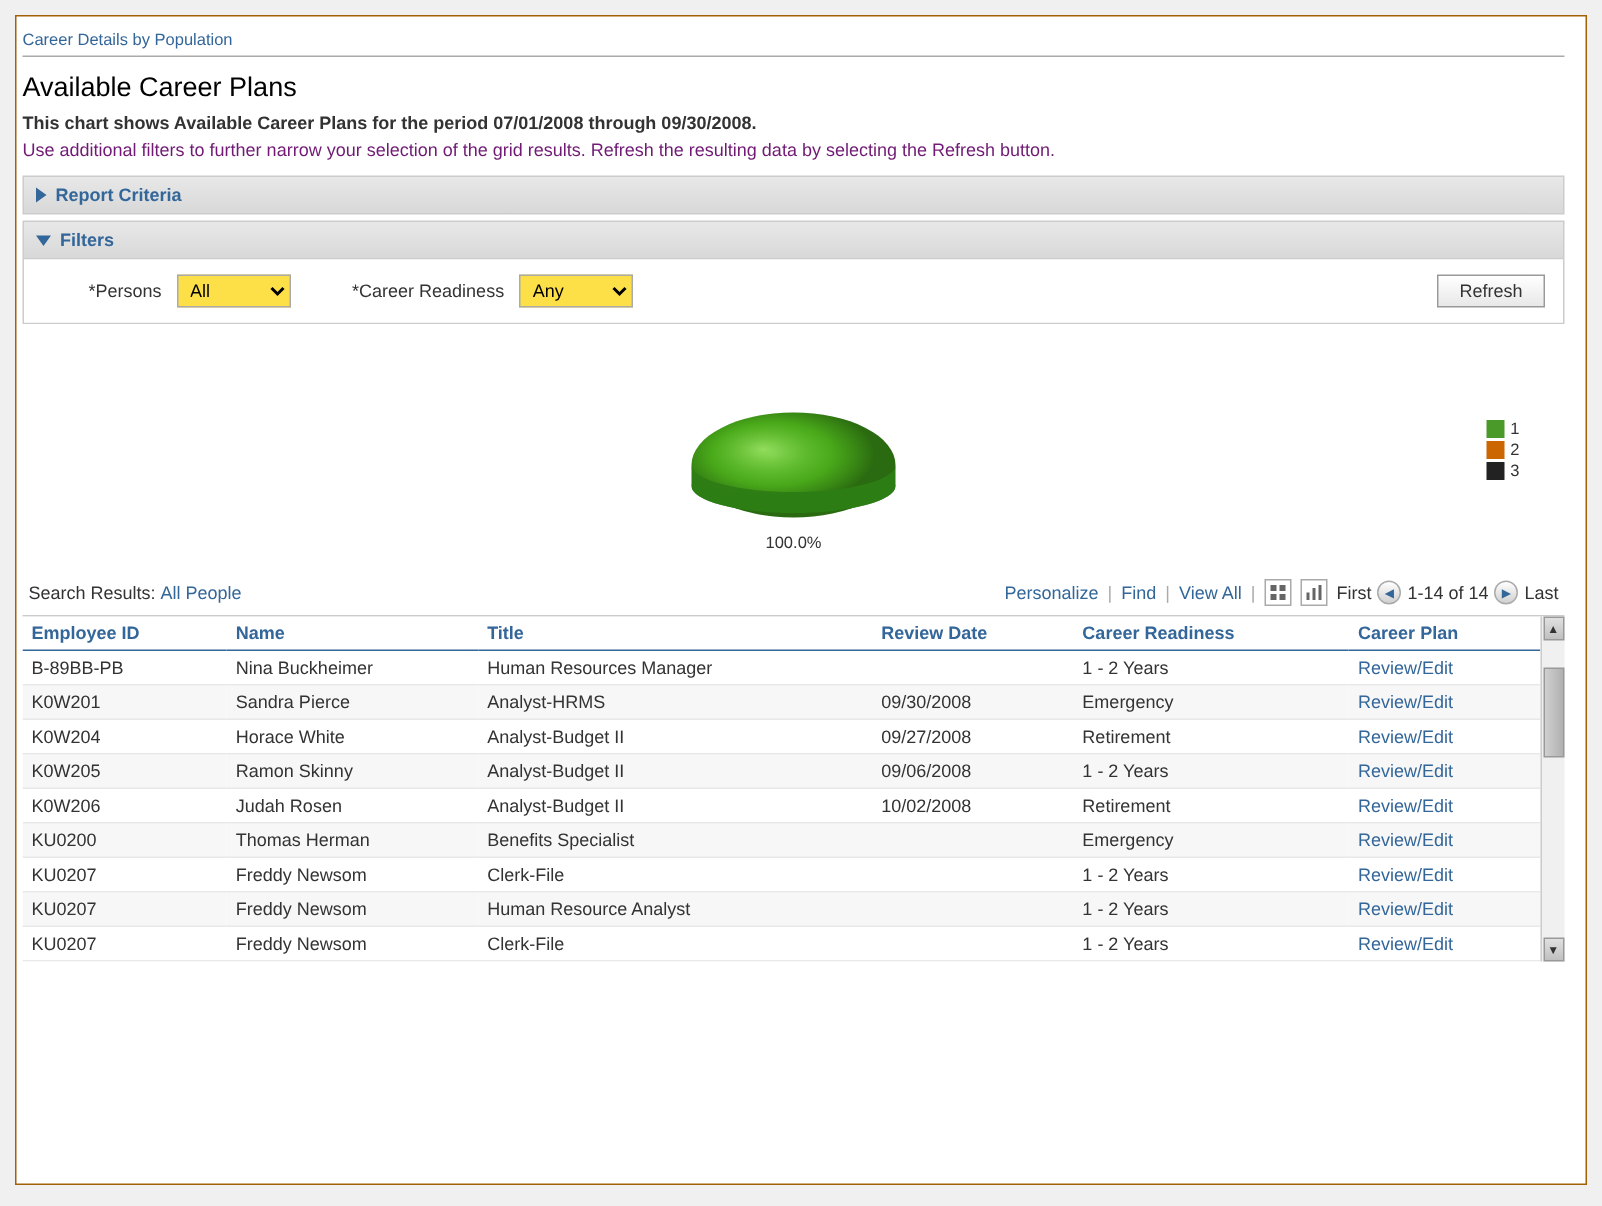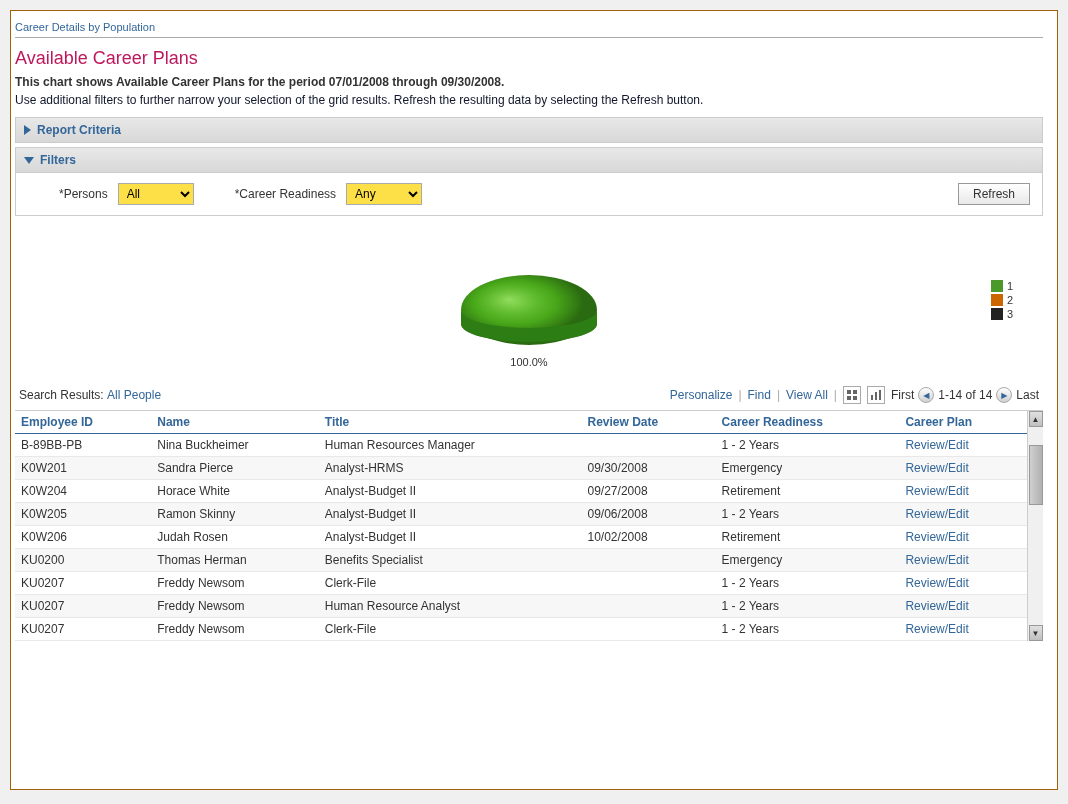--- a/index.html
+++ b/index.html
@@ -18,32 +18,32 @@
     }
     .page-title {
       font-size: 11px;
       color: #336699;
       border-bottom: 1px solid #aaa;
       padding-bottom: 4px;
       margin-bottom: 10px;
     }
     .section-title {
       font-size: 18px;
-      color: #be185d;
+      color: #000000;
       font-weight: normal;
       margin-bottom: 6px;
     }
     .chart-description-bold {
       font-weight: bold;
       font-size: 12px;
       margin-bottom: 4px;
     }
     .chart-description {
       font-size: 12px;
-      color: #0f172a;
+      color: #701a75;
       margin-bottom: 10px;
     }
     .collapsible-section {
       border: 1px solid #ccc;
       margin-bottom: 4px;
     }
     .collapsible-header {
       background: linear-gradient(to bottom, #e8e8e8, #d8d8d8);
       padding: 5px 8px;
       display: flex;

